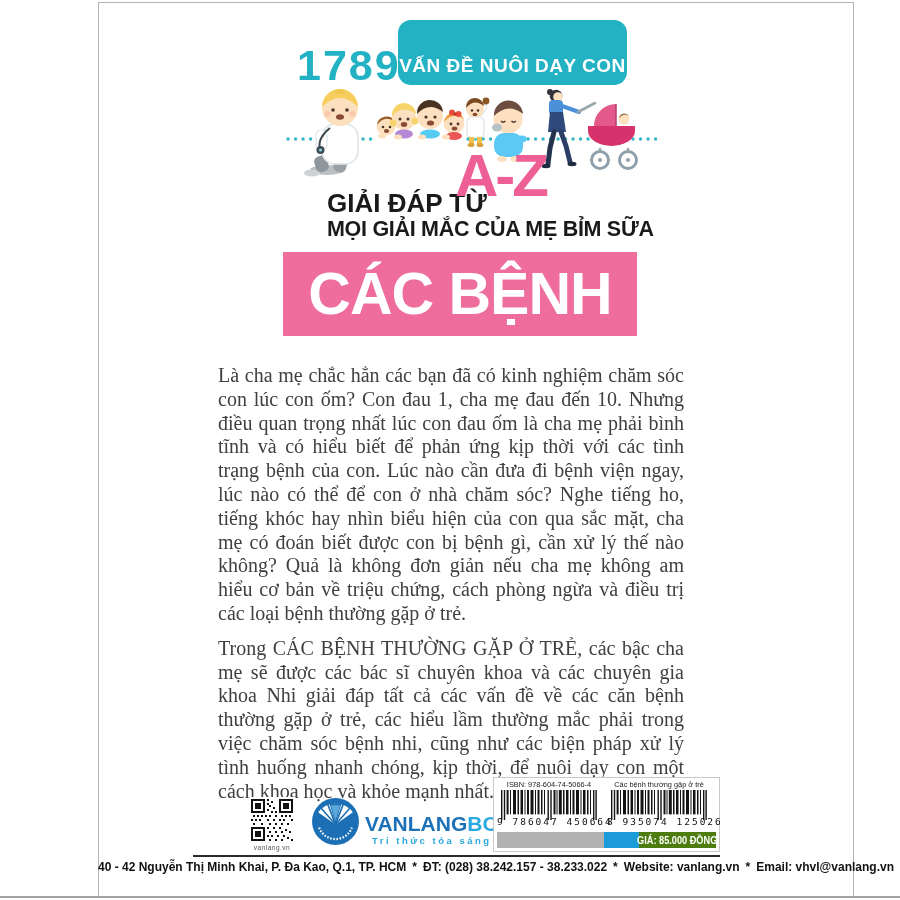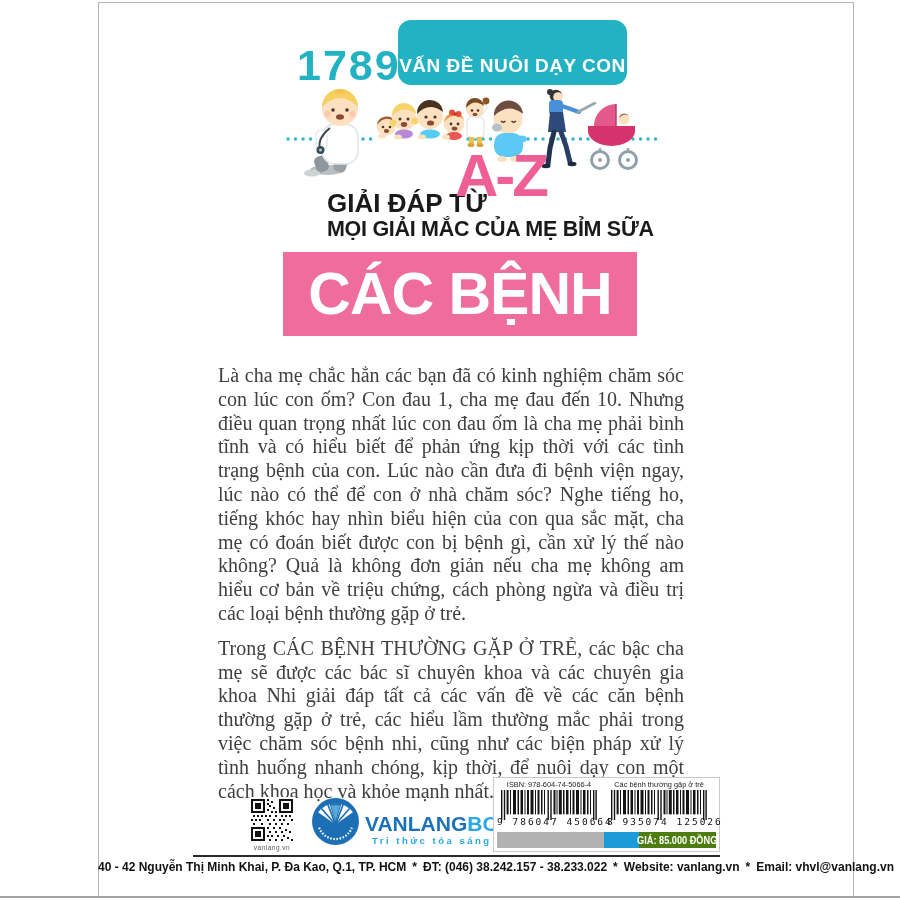--- a/index.html
+++ b/index.html
@@ -294,16 +294,16 @@
       <div class="bc-digits">8 935074 125026</div>
     </div>
     <div class="price-gray"></div>
     <div class="price-blue"></div>
     <div class="price-black">
         <span>GIÁ: 85.000 ĐỒNG</span>
       </div>
   </div>
 
   <div class="abs footer-rule"></div>
-  <div class="abs address-line"><span>40 - 42 Nguyễn Thị Minh Khai, P. Đa Kao, Q.1, TP. HCM</span><span class="sep">*</span><span>ĐT: (046) 38.242.157 - 38.233.022</span><span class="sep">*</span><span>Website: vanlang.vn</span><span class="sep">*</span><span>Email: vhvl@vanlang.vn</span></div>
+  <div class="abs address-line"><span>40 - 42 Nguyễn Thị Minh Khai, P. Đa Kao, Q.1, TP. HCM</span><span class="sep">*</span><span>ĐT: (028) 38.242.157 - 38.233.022</span><span class="sep">*</span><span>Website: vanlang.vn</span><span class="sep">*</span><span>Email: vhvl@vanlang.vn</span></div>
 
   <div class="abs floor-line"></div>
 </div>
 
 </body></html>

